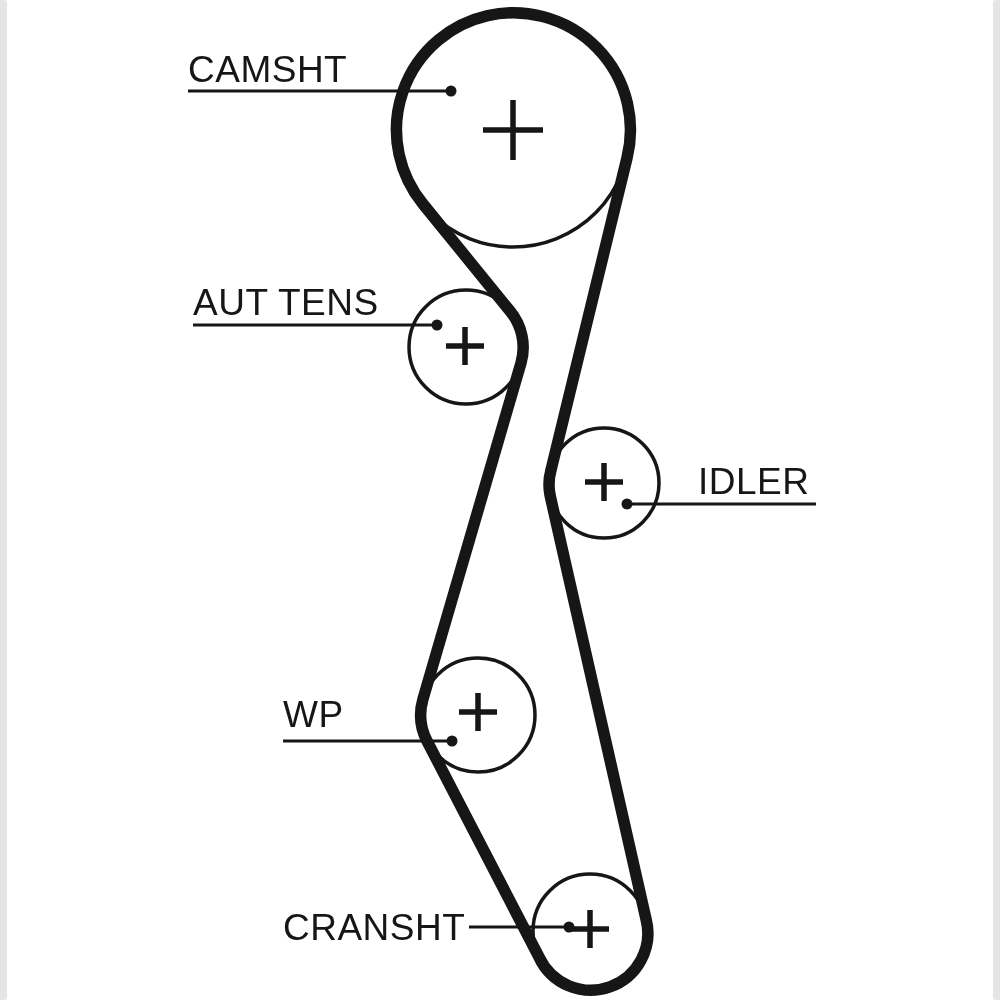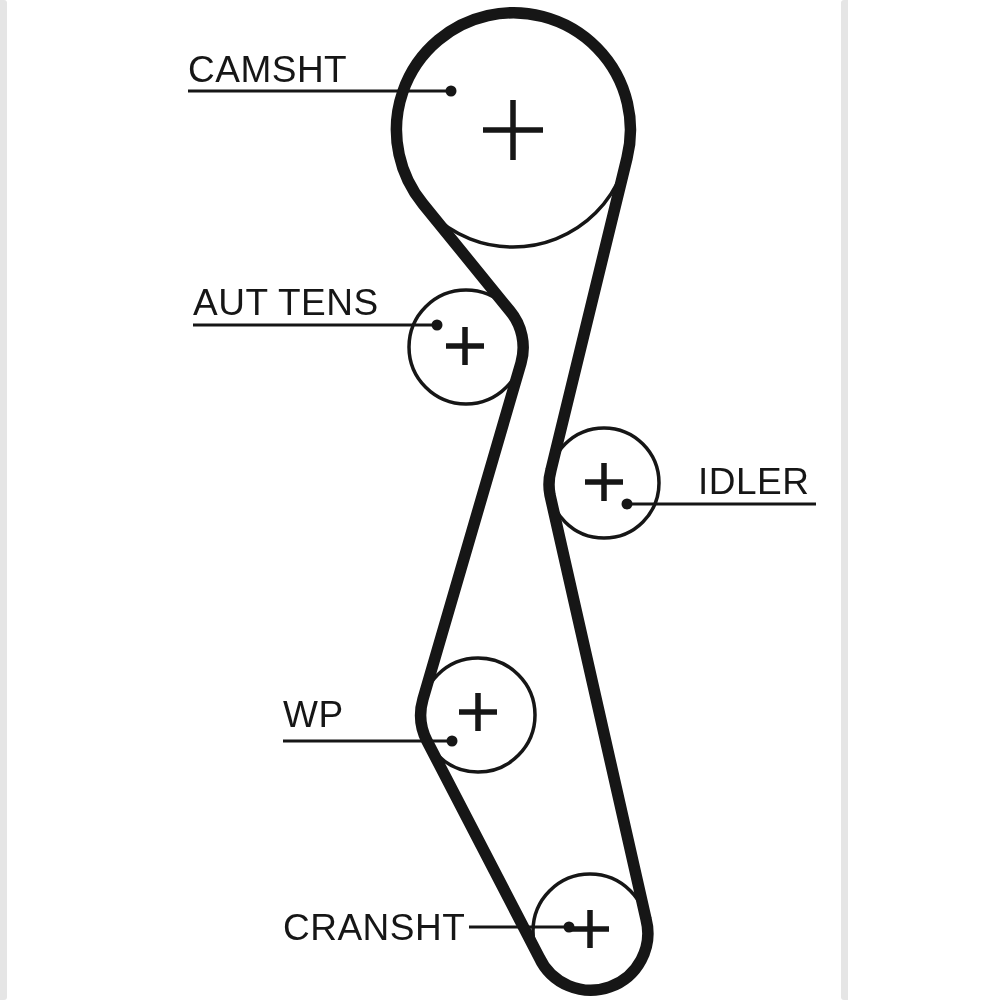--- a/index.html
+++ b/index.html
@@ -2,21 +2,21 @@
 <html><head>
 <meta charset="utf-8">
 <style>
   html, body {
     margin: 0;
     padding: 0;
     background: #ffffff;
   }
   .canvas {
     position: relative;
-    width: 848px;
+    width: 1000px;
     height: 1000px;
     background: #ffffff;
     overflow: hidden;
     font-family: "Liberation Sans", sans-serif;
     text-align: right;
   }
   .edge {
     position: absolute;
     top: 0;
     bottom: 0;

